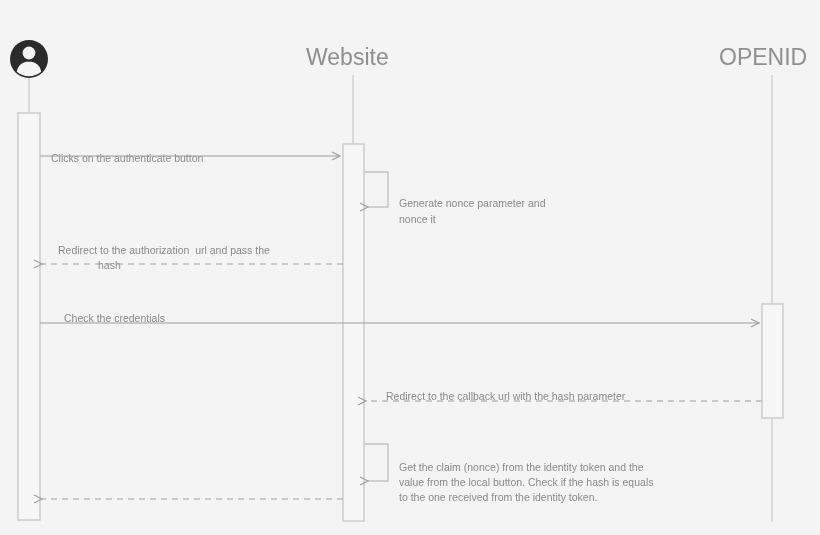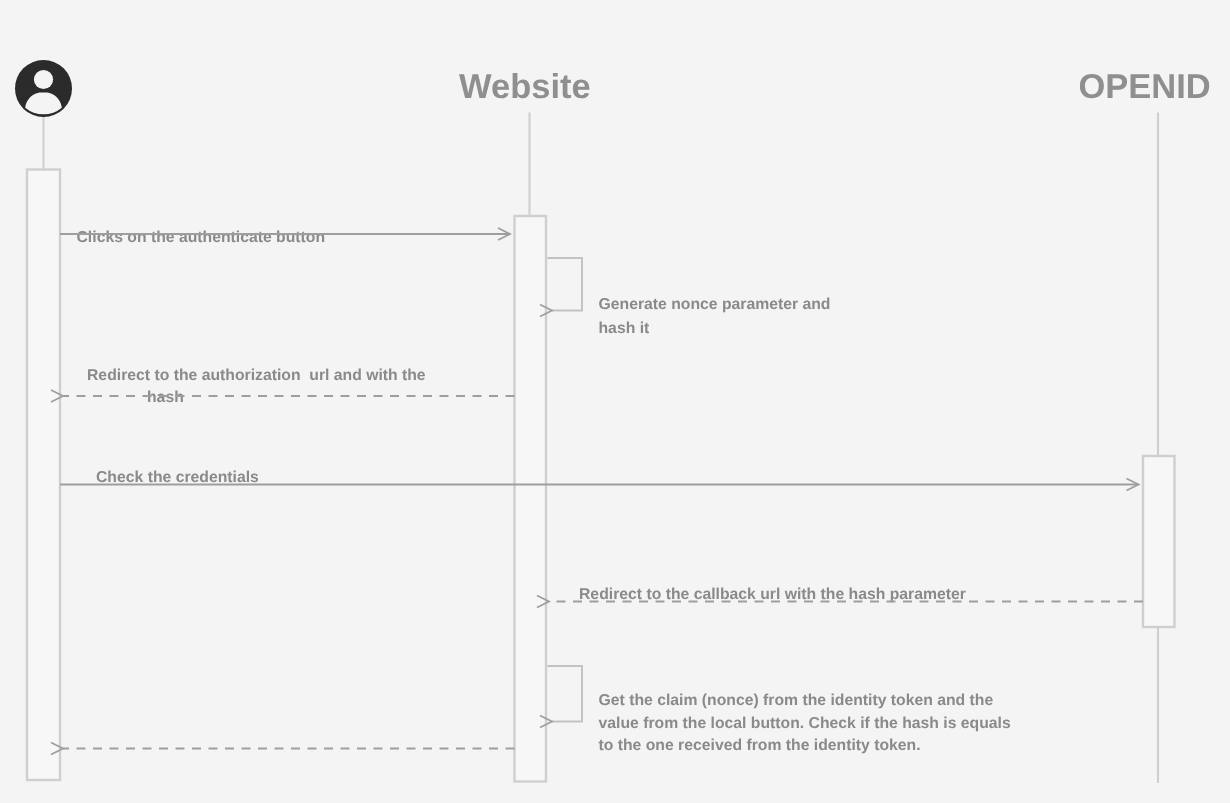--- a/index.html
+++ b/index.html
@@ -13,21 +13,20 @@
     height: 535px;
     overflow: hidden;
     font-family: "Liberation Sans", sans-serif;
     color: #8a8a8a;
   }
   #diagram-root {
     position: relative;
     width: 820px;
     height: 535px;
     background: #f4f4f4;
-    font-weight: bold;
   }
   svg.layer {
     position: absolute;
     left: 0;
     top: 0;
     width: 820px;
     height: 535px;
     overflow: visible;
   }
   .lbl {
@@ -58,23 +57,23 @@
 
 <div id="diagram-root">
 
   <div class="participant-title" style="left:306px; top:44px;">Website</div>
 
   <div class="participant-title" style="left:719px; top:44px;">OPENID</div>
 
   <div class="lbl msg-label" style="left:51px; top:139px;">Clicks on the authenticate button</div>
 
   <div class="lbl note-label" style="left:399px; top:184px;">Generate nonce parameter and</div>
-  <div class="lbl note-label" style="left:399px; top:200px;">hash it</div>
+  <div class="lbl note-label" style="left:399px; top:200px;">nonce it</div>
 
-  <div class="lbl msg-label" style="left:58px; top:231px;">Redirect to the authorization  url and with the</div>
+  <div class="lbl msg-label" style="left:58px; top:231px;">Redirect to the authorization  url and pass the</div>
   <div class="lbl msg-label" style="left:58px; top:246px;padding-left:40px;">hash</div>
 
   <div class="lbl msg-label" style="left:64px; top:299px;">Check the credentials</div>
 
   <div class="lbl msg-label" style="left:386px; top:377px;">Redirect to the callback url with the hash parameter</div>
 
   <div class="lbl note-label" style="left:399px; top:448px;">Get the claim (nonce) from the identity token and the</div>
   <div class="lbl note-label" style="left:399px; top:463px;">value from the local button. Check if the hash is equals</div>
   <div class="lbl note-label" style="left:399px; top:478px;">to the one received from the identity token.</div>
 

